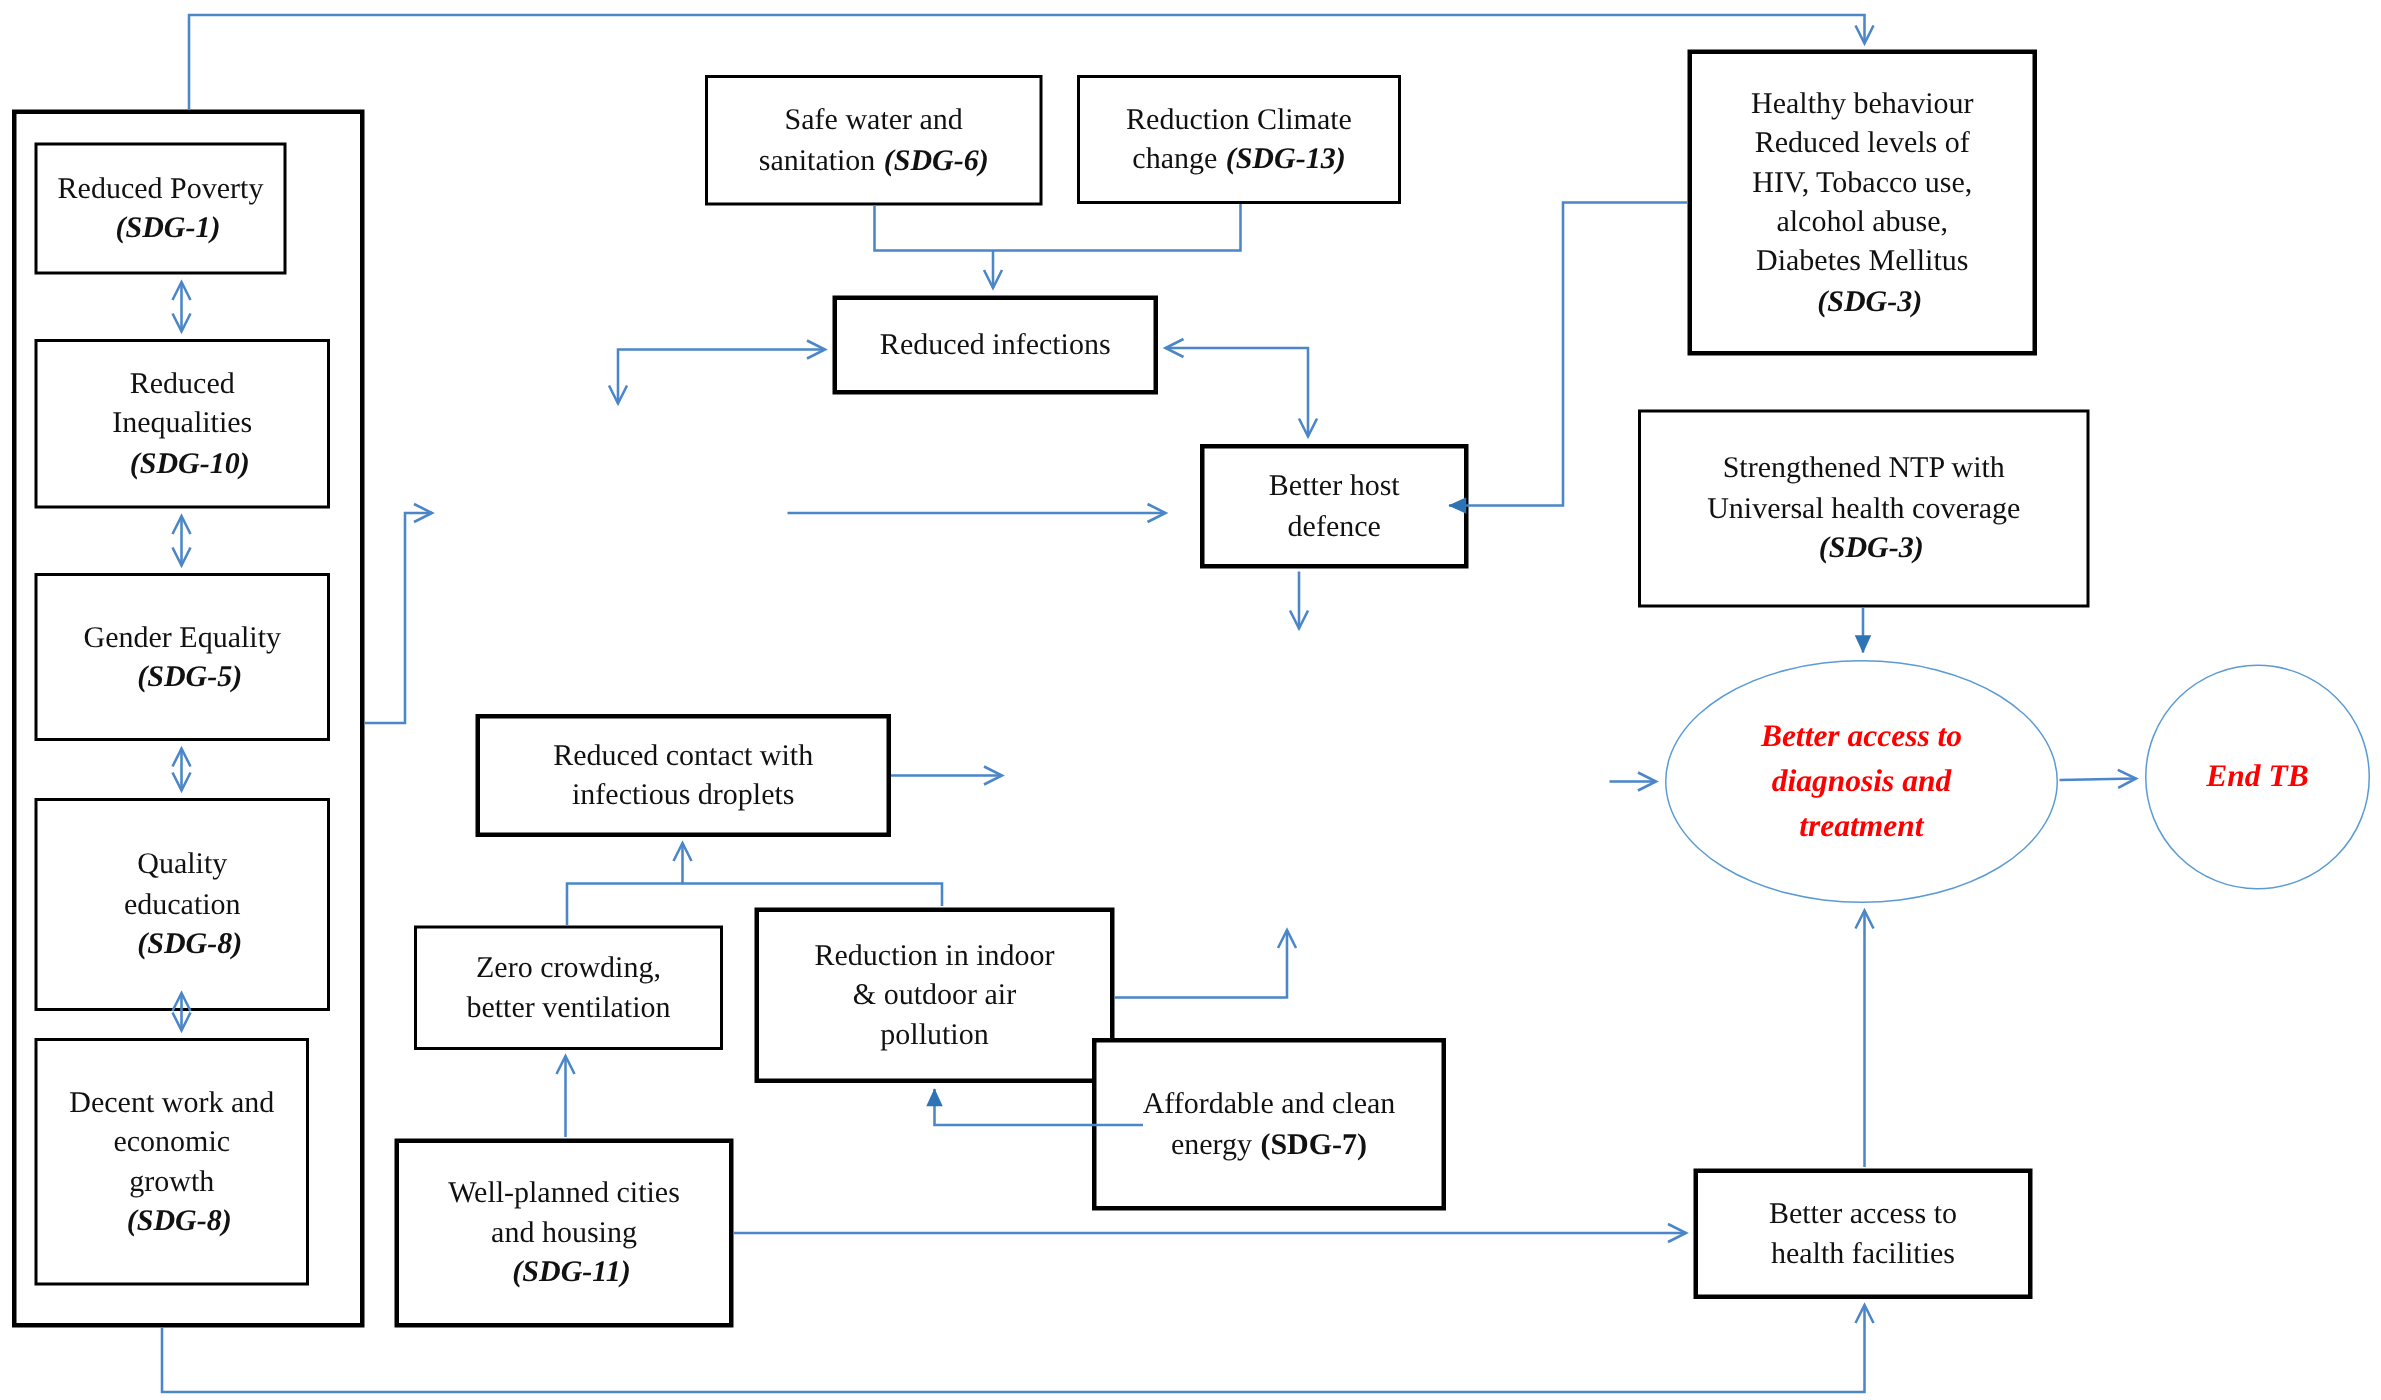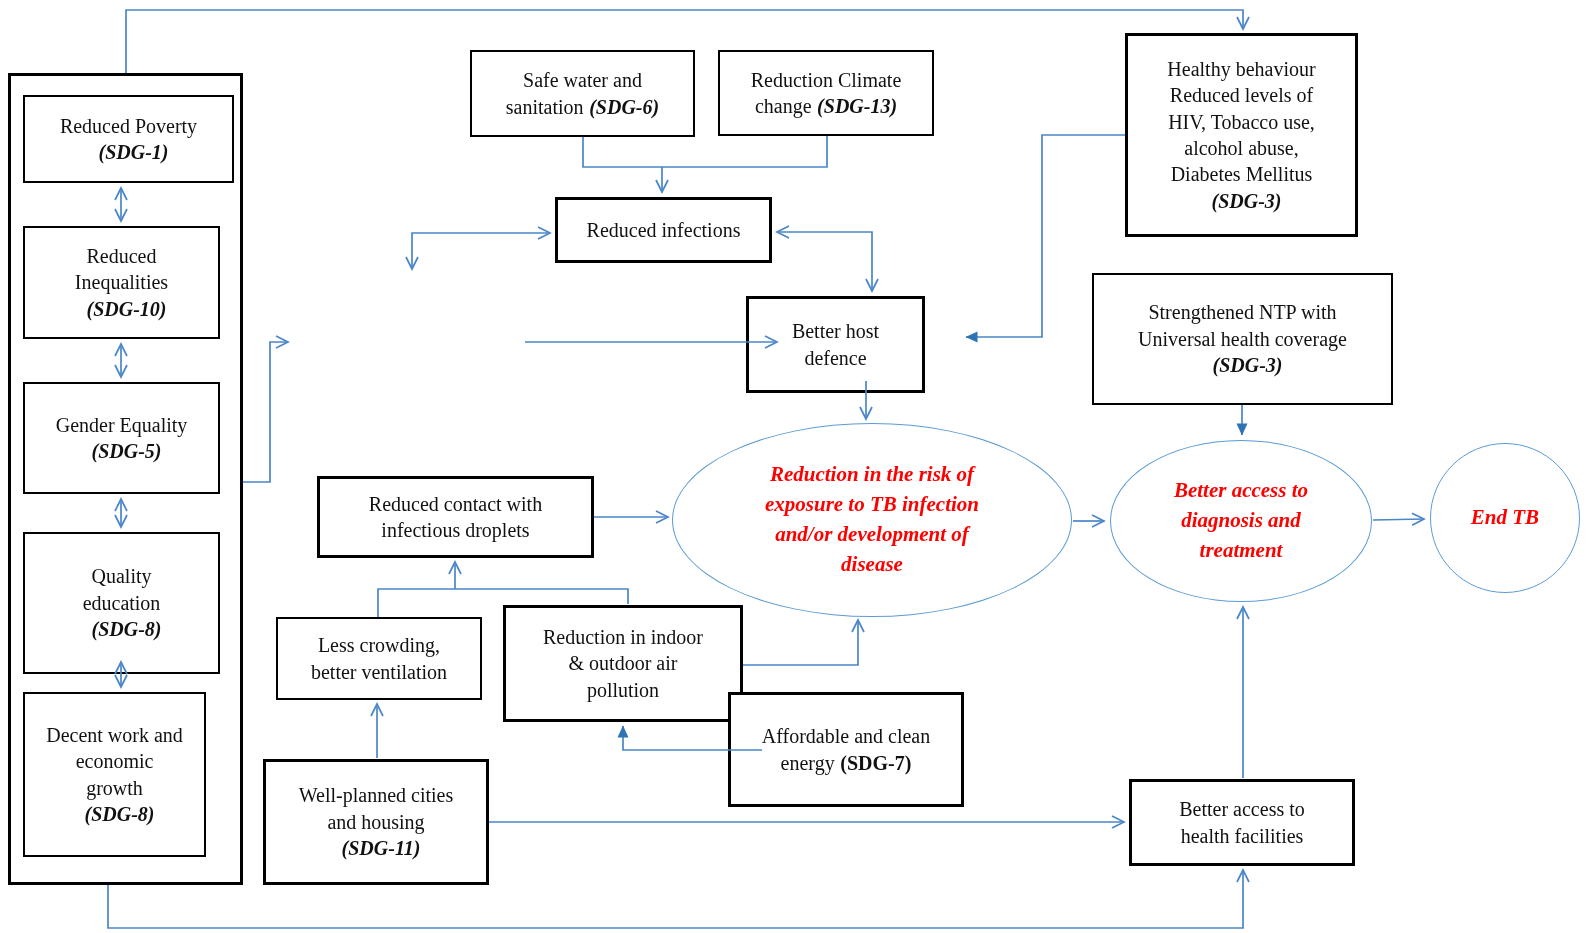--- a/index.html
+++ b/index.html
@@ -70,21 +70,21 @@
     stroke-width:1.7px;
   }
 </style>
 </head>
 <body>
 
 <div class="stage">
 
   <div class="box outer" style="left:8px;top:73px;width:235px;height:812px"></div>
 
-  <div class="box" style="left:23px;top:95px;width:211px;height:88px">
+  <div class="box" style="left:23px;top:95px;width:168px;height:88px">
       <span class="txt">Reduced Poverty</span>
       <span class="sdg block">(SDG-1)</span>
     </div>
 
   <div class="box" style="left:23px;top:226px;width:197px;height:113px">
       <span class="txt">Reduced
 Inequalities</span>
       <span class="sdg block">(SDG-10)</span>
     </div>
 
@@ -114,21 +114,21 @@
   <div class="box" style="left:718px;top:50px;width:216px;height:86px">
       <span class="lbl-wrap"><span class="txt">Reduction Climate
 change</span><span class="sdg inline">(SDG-13)</span></span>
     </div>
 
   <div class="box" style="left:555px;top:197px;width:217px;height:66px;border-width:3px">
       <span class="txt">Reduced infections</span>
     </div>
 
 
-  <div class="box" style="left:746px;top:296px;width:179px;height:97px;border-width:3px">
+  <div class="box" style="left:800px;top:296px;width:179px;height:83px;border-width:3px">
       <span class="txt">Better host
 defence</span>
     </div>
 
   <div class="box" style="left:1125px;top:33px;width:233px;height:204px;border-width:3px">
       <span class="txt">Healthy behaviour
 Reduced levels of
 HIV, Tobacco use,
 alcohol abuse,
 Diabetes Mellitus</span>
@@ -140,21 +140,21 @@
 Universal health coverage</span>
       <span class="sdg block">(SDG-3)</span>
     </div>
 
   <div class="box" style="left:317px;top:476px;width:277px;height:82px;border-width:3px">
       <span class="txt">Reduced contact with
 infectious droplets</span>
     </div>
 
   <div class="box" style="left:276px;top:617px;width:206px;height:83px">
-      <span class="txt">Less crowding,
+      <span class="txt">Zero crowding,
 better ventilation</span>
     </div>
 
   <div class="box" style="left:503px;top:605px;width:240px;height:117px;border-width:3px">
       <span class="txt">Reduction in indoor
 &amp; outdoor air
 pollution</span>
     </div>
 
   <div class="box" style="left:728px;top:692px;width:236px;height:115px;border-width:3px">
@@ -166,26 +166,20 @@
       <span class="txt">Well-planned cities
 and housing</span>
       <span class="sdg block">(SDG-11)</span>
     </div>
 
   <div class="box" style="left:1129px;top:779px;width:226px;height:87px;border-width:3px">
       <span class="txt">Better access to
 health facilities</span>
     </div>
 
-  <div class="ellipse" style="left:672px;top:423px;width:400px;height:194px">
-      <div class="outcome-label">Reduction in the risk of
-exposure to TB infection
-and/or development of
-disease</div>
-    </div>
 
   <div class="ellipse" style="left:1110px;top:440px;width:262px;height:162px">
       <div class="outcome-label">Better access to
 diagnosis and
 treatment</div>
     </div>
 
   <div class="ellipse" style="left:1430px;top:443px;width:150px;height:150px">
       <div class="outcome-label">End TB</div>
     </div>

